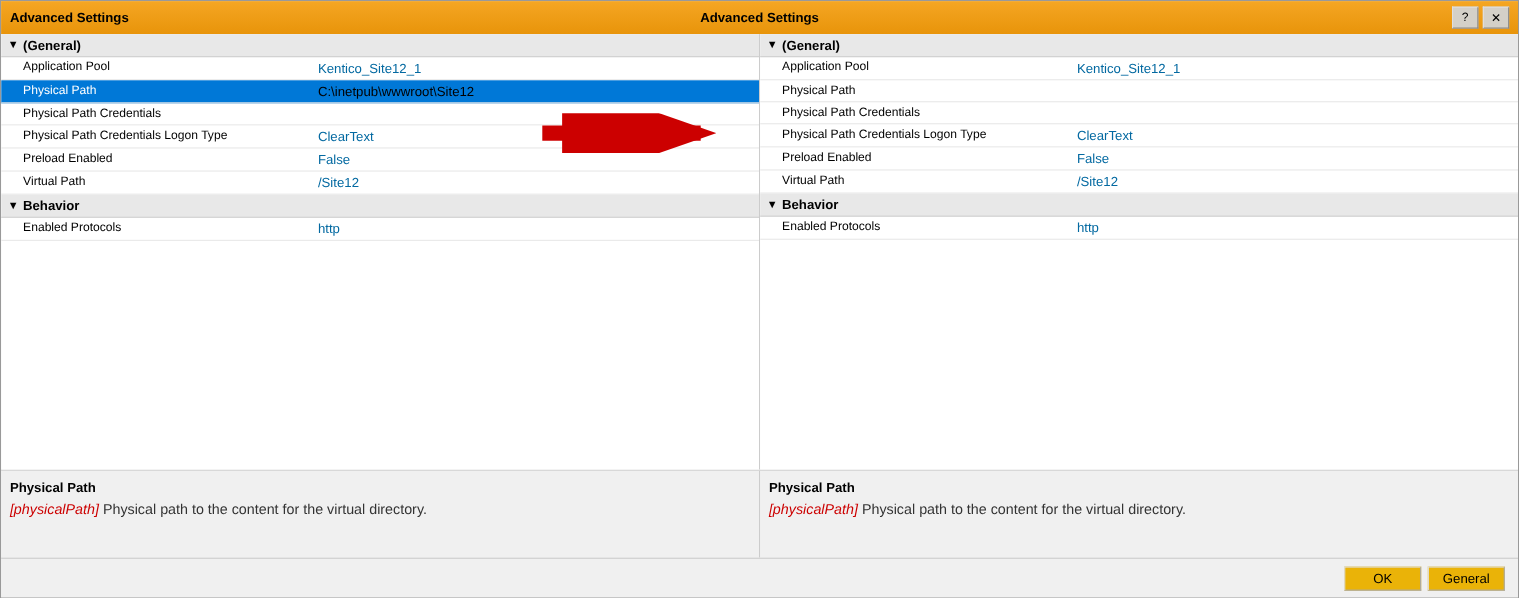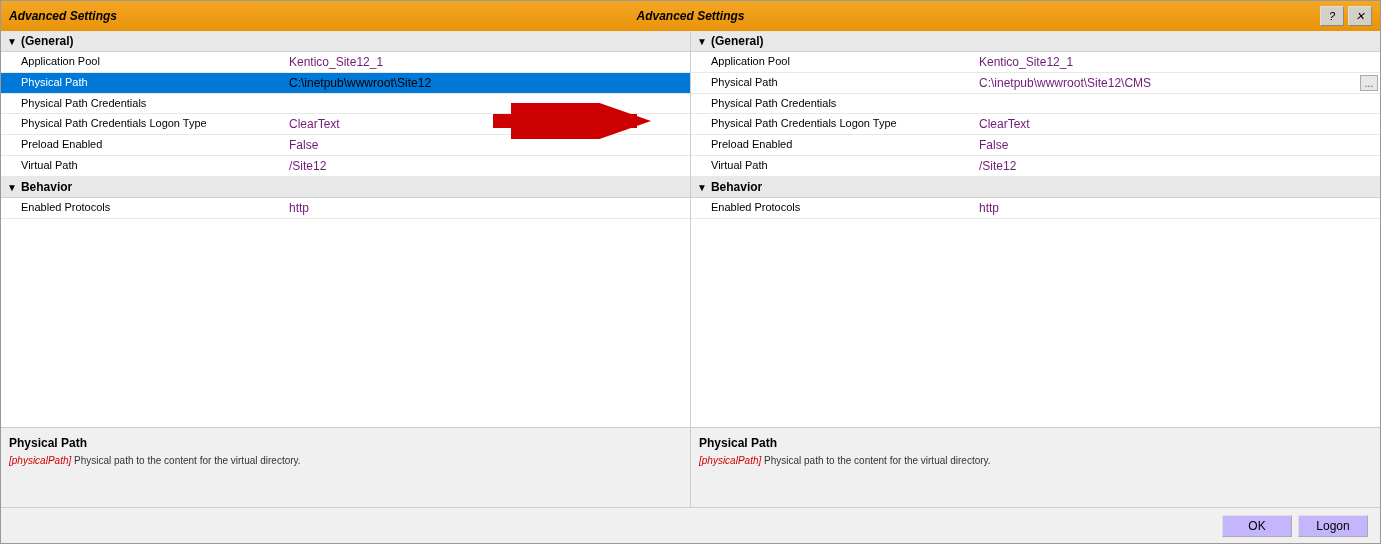--- a/index.html
+++ b/index.html
@@ -19,21 +19,20 @@
       flex-direction: column;
     }
     .title-bar {
       background: linear-gradient(to bottom, #f5a623, #e8940a);
       height: 30px;
       display: flex;
       align-items: center;
       justify-content: space-between;
       padding: 0 8px;
       flex-shrink: 0;
-      font-style: italic;
     }
     .title-bar-left {
       display: flex;
       align-items: center;
       gap: 8px;
     }
     .title-bar-center {
       position: absolute;
       left: 50%;
       transform: translateX(-50%);
@@ -113,21 +112,21 @@
       color: #000;
       font-size: 11px;
     }
     .row.selected .row-label {
       color: #fff;
     }
     .row-value {
       flex: 1;
       padding: 3px 8px;
       font-size: 12px;
-      color: #701a75;
+      color: #0369a1;
       position: relative;
       display: flex;
       align-items: center;
     }
     .row.selected .row-value {
       color: #000000;
     }
     .browse-btn {
       position: absolute;
       right: 2px;
@@ -155,21 +154,21 @@
       padding: 8px;
       overflow-y: auto;
     }
     .description-panel:last-child { border-right: none; }
     .description-title {
       font-weight: 700;
       font-size: 12px;
       margin-bottom: 4px;
     }
     .description-text {
-      font-size: 10px;
+      font-size: 13px;
       color: #333;
       line-height: 1.4;
     }
     .description-text .highlight {
       color: #cc0000;
       font-style: italic;
     }
     .footer {
       display: flex;
       justify-content: flex-end;
@@ -177,21 +176,21 @@
       padding: 6px 12px;
       background: #f0f0f0;
       border-top: 1px solid #ccc;
       gap: 6px;
       flex-shrink: 0;
       height: 36px;
     }
     .footer-btn {
       min-width: 70px;
       height: 22px;
-      background: #c4b5fd;
+      background: #eab308;
       border: 1px solid #aaa;
       border-top-color: #dfdfdf;
       border-left-color: #dfdfdf;
       padding: 0 12px;
       font-size: 12px;
       cursor: pointer;
       display: flex;
       align-items: center;
       justify-content: center;
     }
@@ -288,24 +287,20 @@
           <span>(General)</span>
         </div>
 
         <div class="row">
           <div class="row-label">Application Pool</div>
           <div class="row-value">Kentico_Site12_1</div>
         </div>
 
         <div class="row">
           <div class="row-label">Physical Path</div>
-          <div class="row-value" style="padding-right: 26px;">
-            C:\inetpub\wwwroot\Site12\CMS
-            <div class="browse-btn">...</div>
-          </div>
         </div>
 
         <div class="row">
           <div class="row-label">Physical Path Credentials</div>
           <div class="row-value"></div>
         </div>
 
         <div class="row">
           <div class="row-label">Physical Path Credentials Logon Type</div>
           <div class="row-value">ClearText</div>
@@ -344,15 +339,15 @@
     <div class="description-panel">
       <div class="description-title">Physical Path</div>
       <div class="description-text">
         <span class="highlight">[physicalPath]</span> Physical path to the content for the virtual directory.
       </div>
     </div>
   </div>
 
   <div class="footer">
     <button class="footer-btn">OK</button>
-    <button class="footer-btn">Logon</button>
+    <button class="footer-btn">General</button>
   </div>
 </div>
 
 </body></html>

